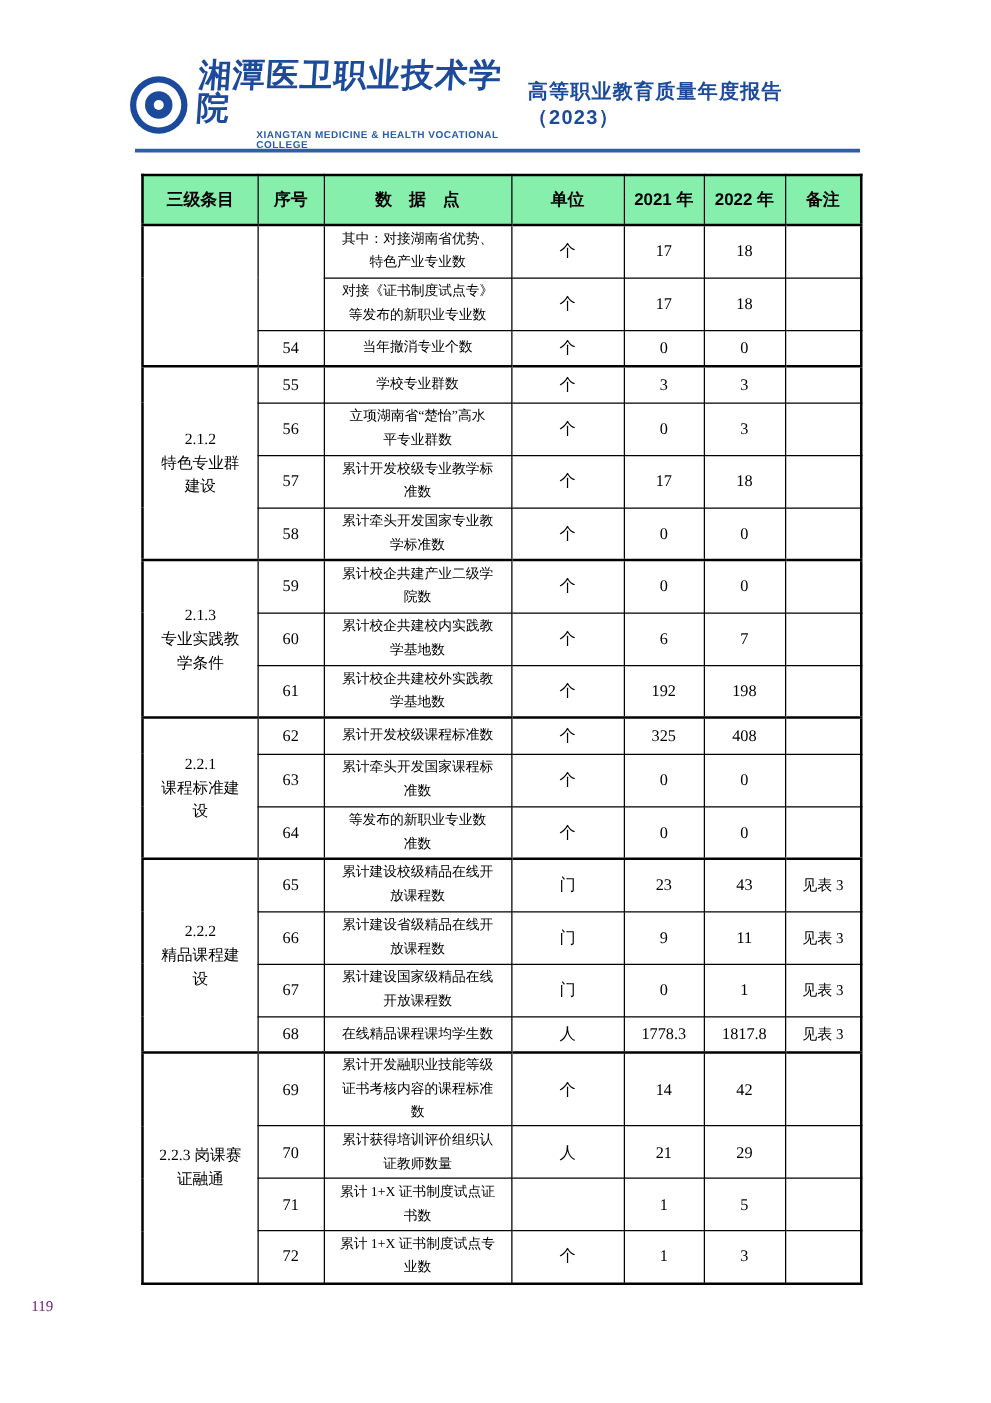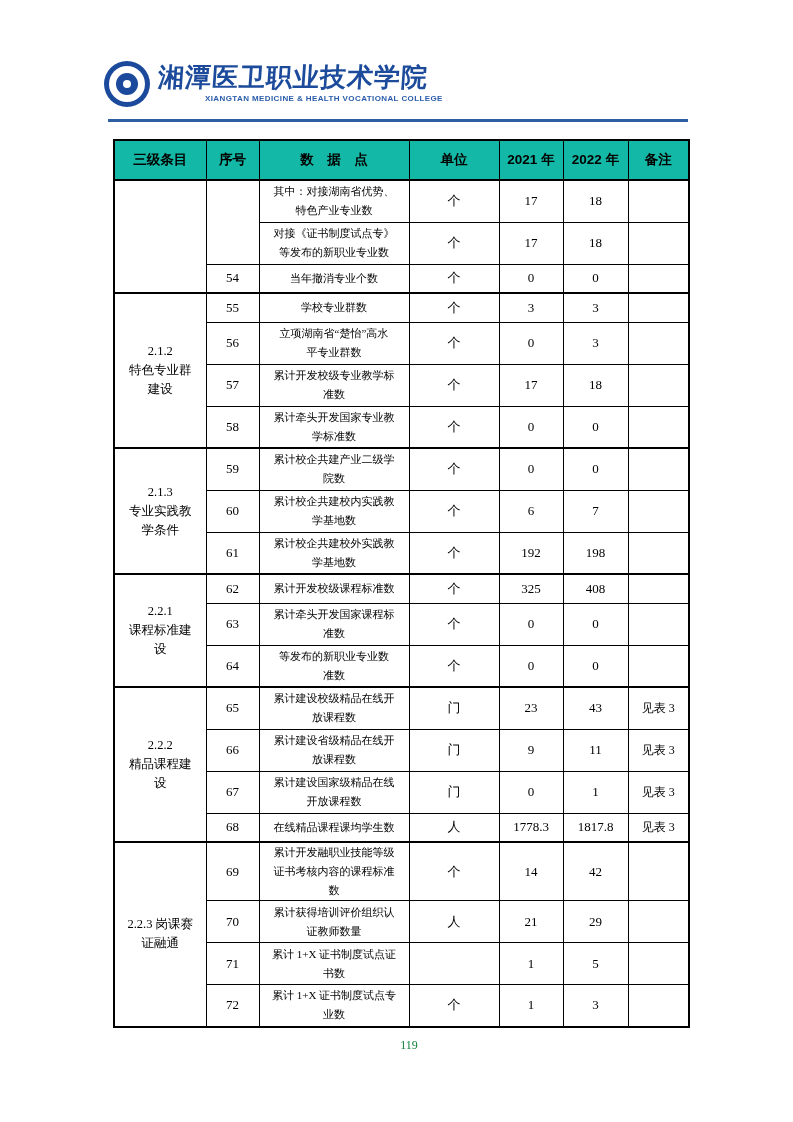--- a/index.html
+++ b/index.html
@@ -32,47 +32,48 @@
   }
   .header-rule{margin:9px 105px 0 108px;height:3px;background:#2e5fa3;}
   table.data-table{
     border-collapse:collapse;table-layout:fixed;width:575px;
     margin:17px 0 0 113px;border:2px solid #000;
   }
   .data-table th,.data-table td{
     border:1px solid #000;text-align:center;vertical-align:middle;padding:0 1px;
   }
   .data-table thead th{
-    background:#14b8a6;font-family:"Liberation Sans","DejaVu Sans",sans-serif;
+    background:#86efac;font-family:"Liberation Sans","DejaVu Sans",sans-serif;
     font-weight:bold;font-size:13.5px;height:38px;border-bottom:1.5px solid #000;
   }
   tr.gs>td{border-top:2px solid #000;}
   tr.h1{height:29px;} tr.h2{height:42px;} tr.h3{height:56px;}
   td.sec{font-size:12.5px;line-height:19px;white-space:pre-line;}
   td.lbl{font-size:11px;line-height:19px;white-space:pre-line;}
   td.num,td.unit,td.val{font-size:13px;}
   td.note{font-size:12px;}
   .page-number{
-    position:absolute;left:0;right:0;top:1038px;text-align:center;
-    font-size:12px;color:#15803d;margin-left:25px;
+    position:absolute;left:0;right:0;top:1038px;
+    font-size:12px;color:#701a75;margin-left:25px;
   }
 </style>
 </head>
 <body>
 
 <div class="page-header">
   <div class="brand">
     <div class="logo">
         <span class="logo-core"></span>
       </div>
     <div class="names">
       <div class="zh-name">湘潭医卫职业技术学院</div>
       <div class="en-name">XIANGTAN MEDICINE &amp; HEALTH VOCATIONAL COLLEGE</div>
     </div>
   </div>
+  <div class="report-title">高等职业教育质量年度报告（2023）</div>
 </div>
 <div class="header-rule"></div>
 
 <table class="data-table">
   <colgroup>
     <col style="width:92px">
       <col style="width:53px">
       <col style="width:150px">
     <col style="width:90px">
       <col style="width:64px">

